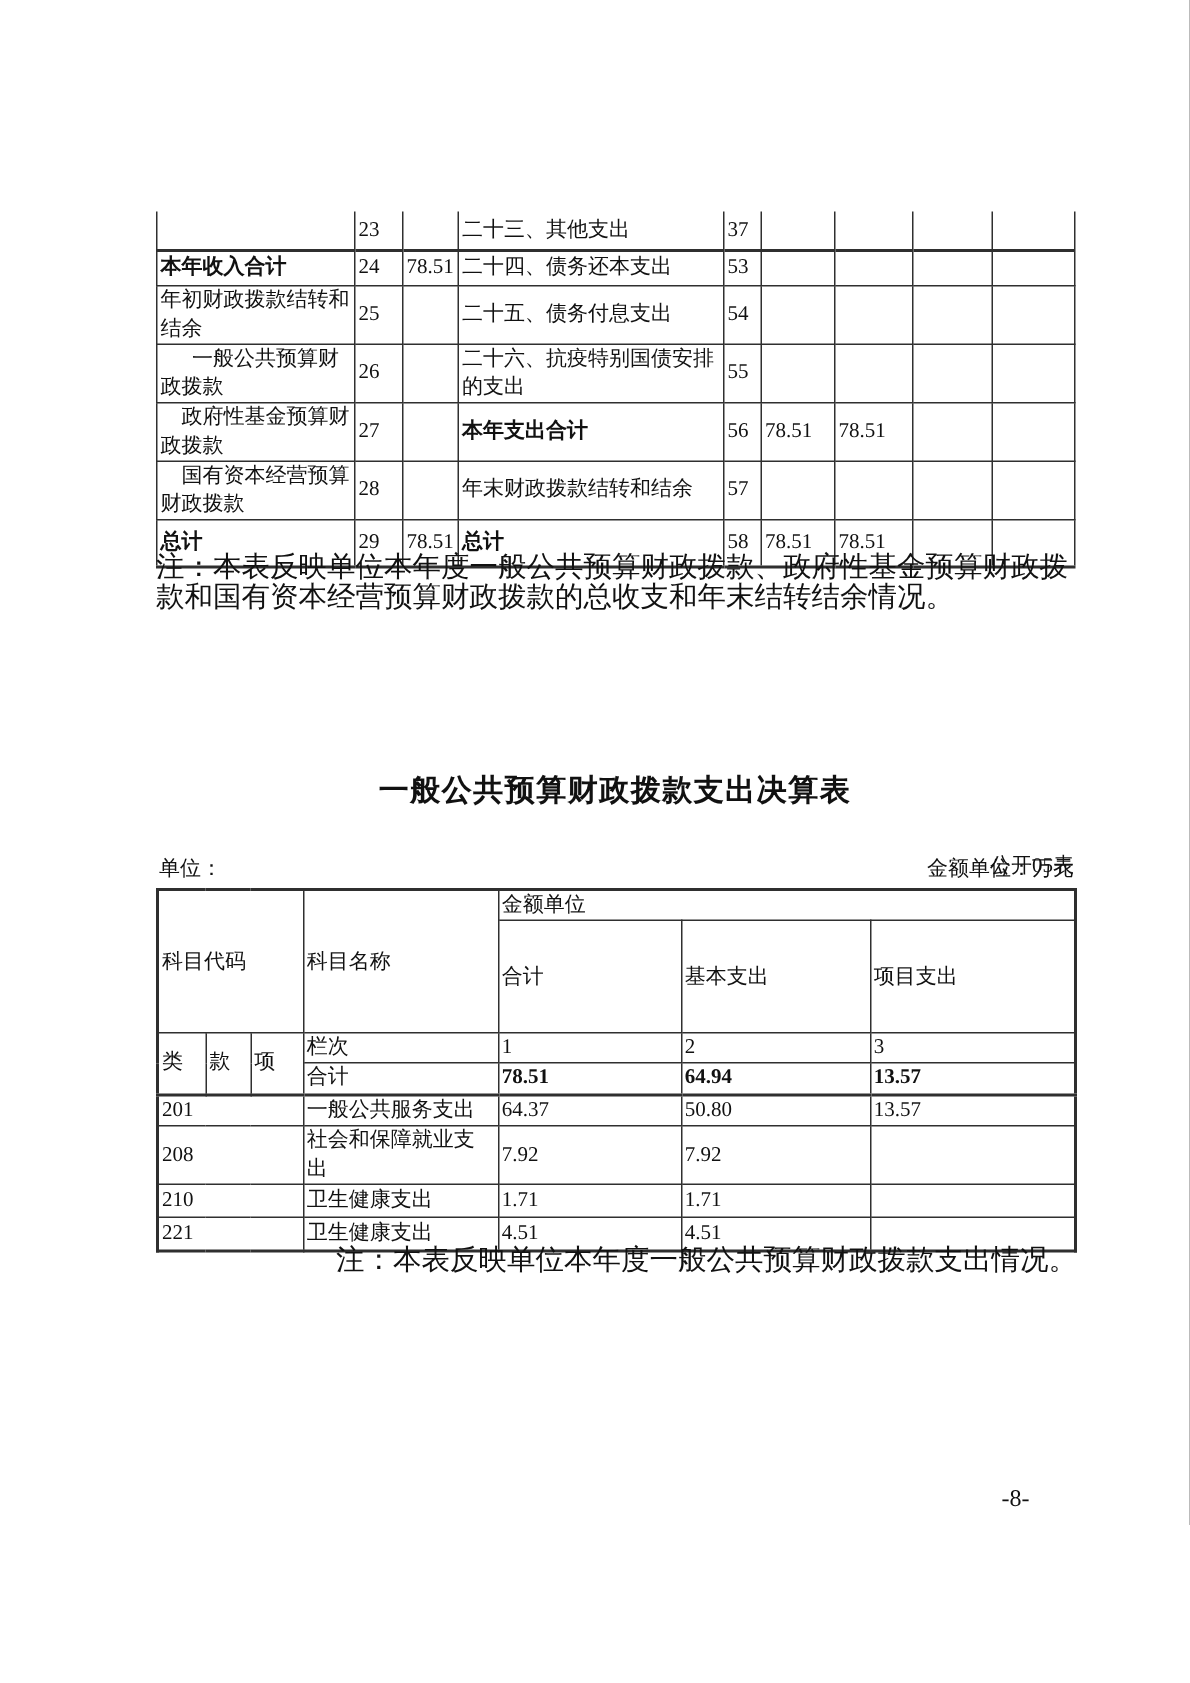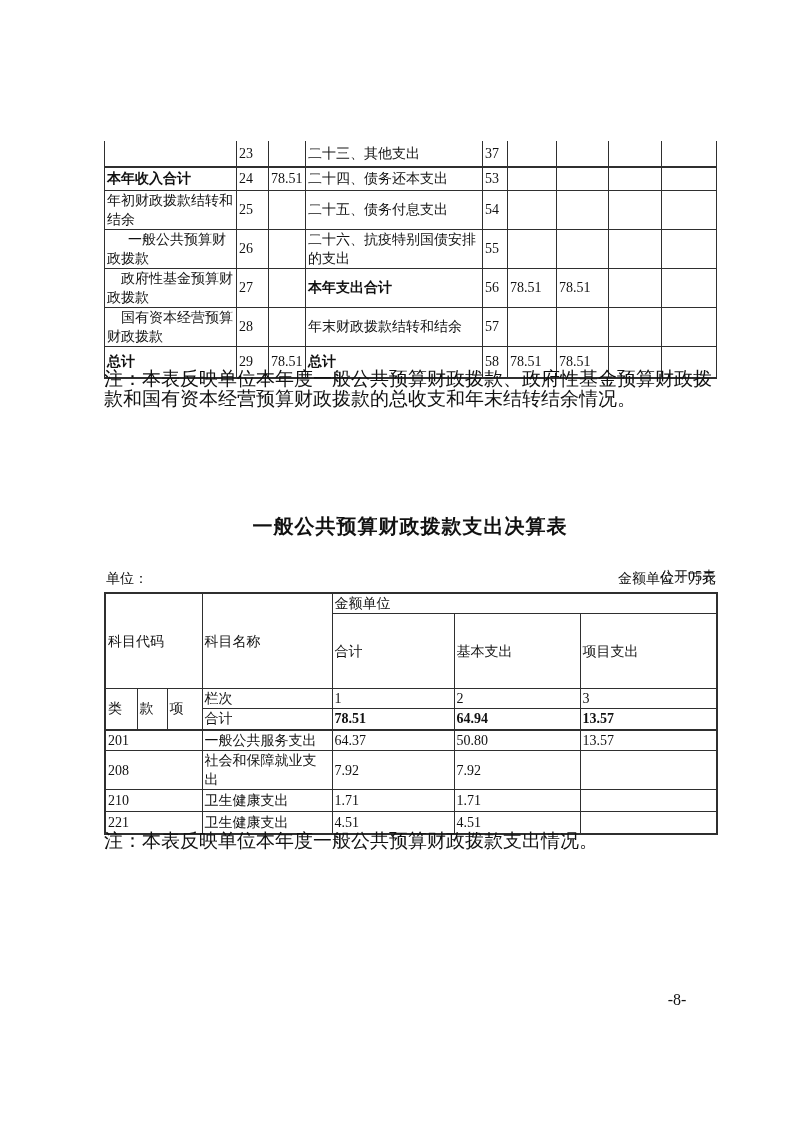--- a/index.html
+++ b/index.html
@@ -20,21 +20,21 @@
   .b{font-weight:bold;}
   .lab{padding:0 4px;}
   .ind2{text-indent:21px;}
   .ind1{text-indent:14px;}
   .name{padding:0 3px;}
   tr.no-top td{border-top:none;}
   tr.bt2 td{border-top-width:2px;}
   tr.bb2 td{border-bottom-width:2px;}
   .note{position:absolute;left:104px;width:614px;font-size:19px;line-height:20px;}
   .note1{top:369px;}
-  .note2{top:831px;}
+  .note2{top:831px;text-align:right;}
   .title2{
     position:absolute;left:104px;top:513px;width:612px;text-align:center;
     font-size:20px;font-weight:bold;letter-spacing:1px;
   }
   .tableno{position:absolute;left:104px;top:551px;width:612px;text-align:right;font-size:14px;margin-top:17px;}
   .unit-left{position:absolute;left:106px;top:570px;font-size:14px;}
   .unit-right{position:absolute;left:104px;top:570px;width:612px;text-align:right;font-size:14px;}
   .pageno{position:absolute;left:650px;top:991px;width:54px;text-align:center;font-size:16px;}
 </style>
 </head>

